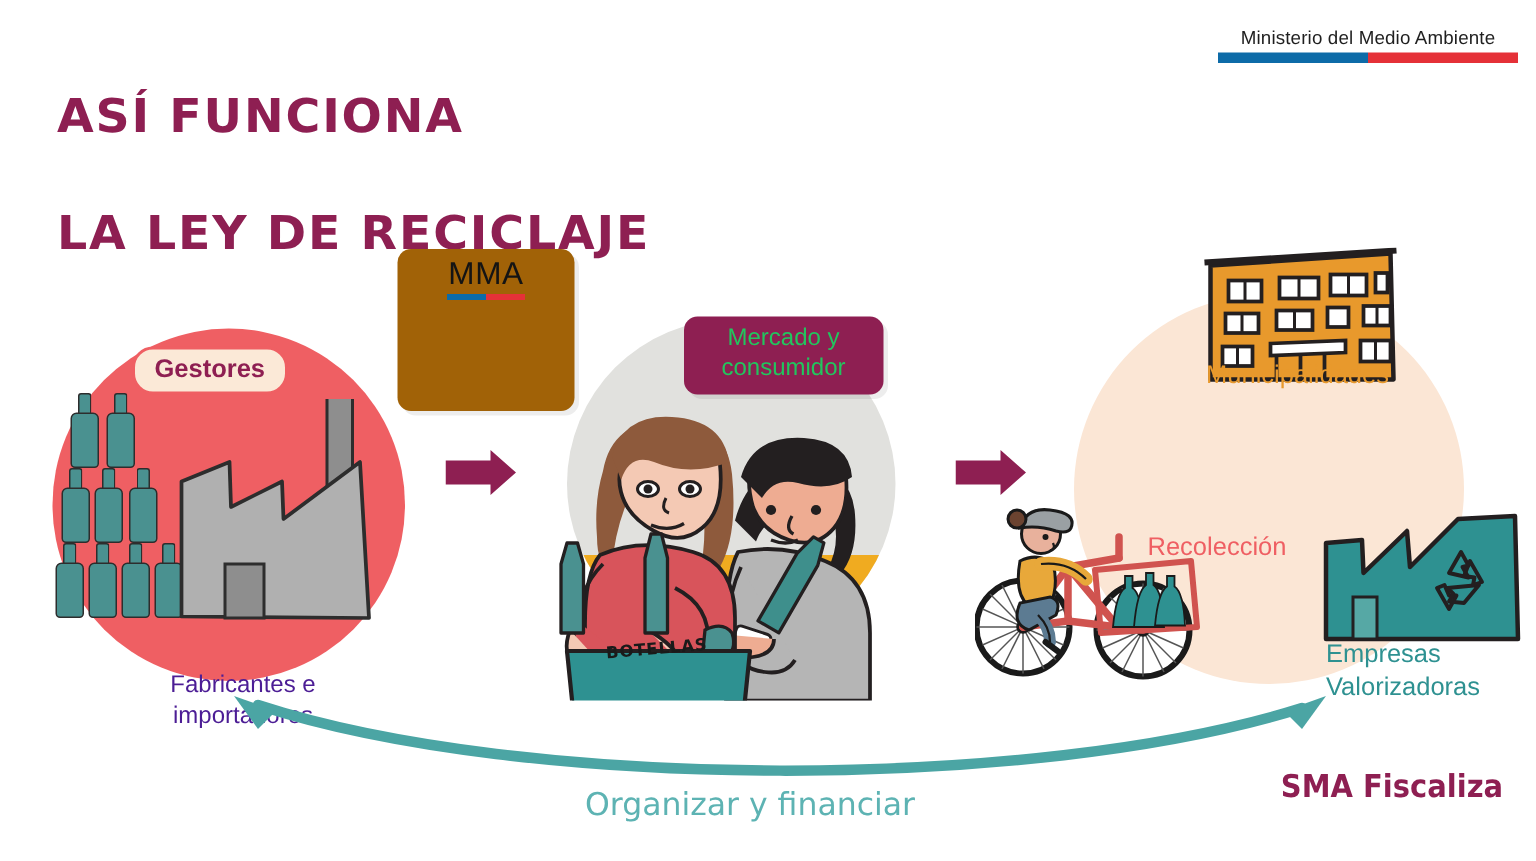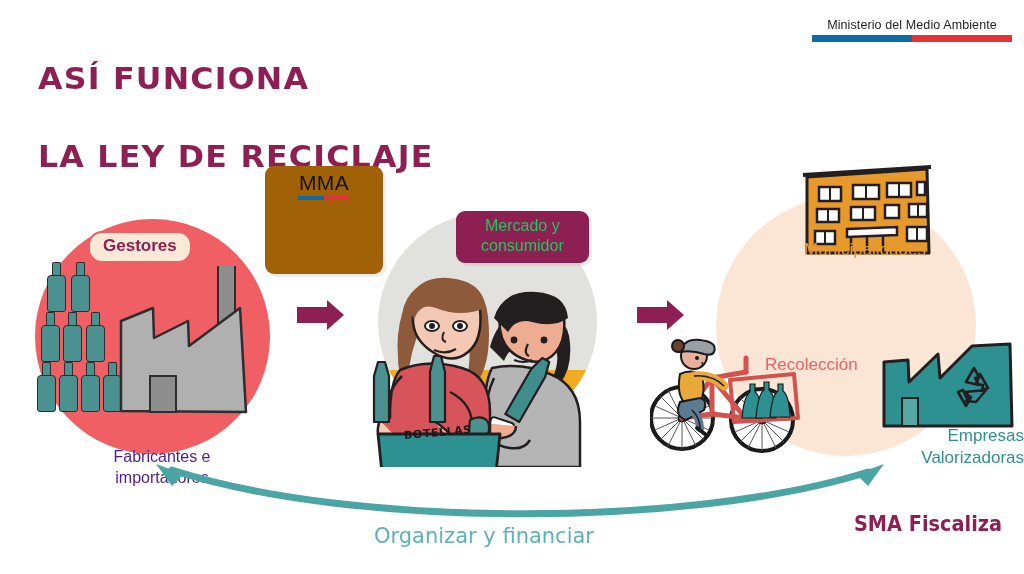--- a/index.html
+++ b/index.html
@@ -95,26 +95,26 @@
   
   #gestores-circle{left:716px;top:196px;width:260px;height:260px;background:#fbe6d5;}
   #muni-caption{position:absolute;left:775px;top:240px;width:180px;text-align:center;color:#e8992c;font-size:17px;}
   #gestores-badge{
     left:808px;top:306px;background:#ef5f63;color:#ffffff;
     border-radius:14px;padding:3px 14px 5px;font-size:18px;font-weight:700;
   }
   #recoleccion-label{position:absolute;left:765px;top:355px;color:#ef5f63;font-size:17px;}
   #empresas-caption{
     position:absolute;left:884px;top:425px;width:140px;color:#2e9191;
-    font-size:17px;line-height:22px;white-space:pre-line;text-align:right;
+    font-size:17px;line-height:22px;white-space:pre-line;
   }
 
   
   #bottom-arrow{position:absolute;left:150px;top:462px;width:740px;height:60px;}
-  #organizar-wrap{position:absolute;left:164px;top:524px;width:640px;text-align:center;}
+  #organizar-wrap{position:absolute;left:180px;top:524px;width:640px;text-align:center;}
   #sma-label{
     position:absolute;right:22px;top:512px;color:#8e1f52;
     font-size:21px;font-weight:700;
     font-family:"DejaVu Sans", sans-serif;
     transform:scaleX(.92);transform-origin:right top;white-space:nowrap;
   }
 </style>
 </head>
 <body>
 

